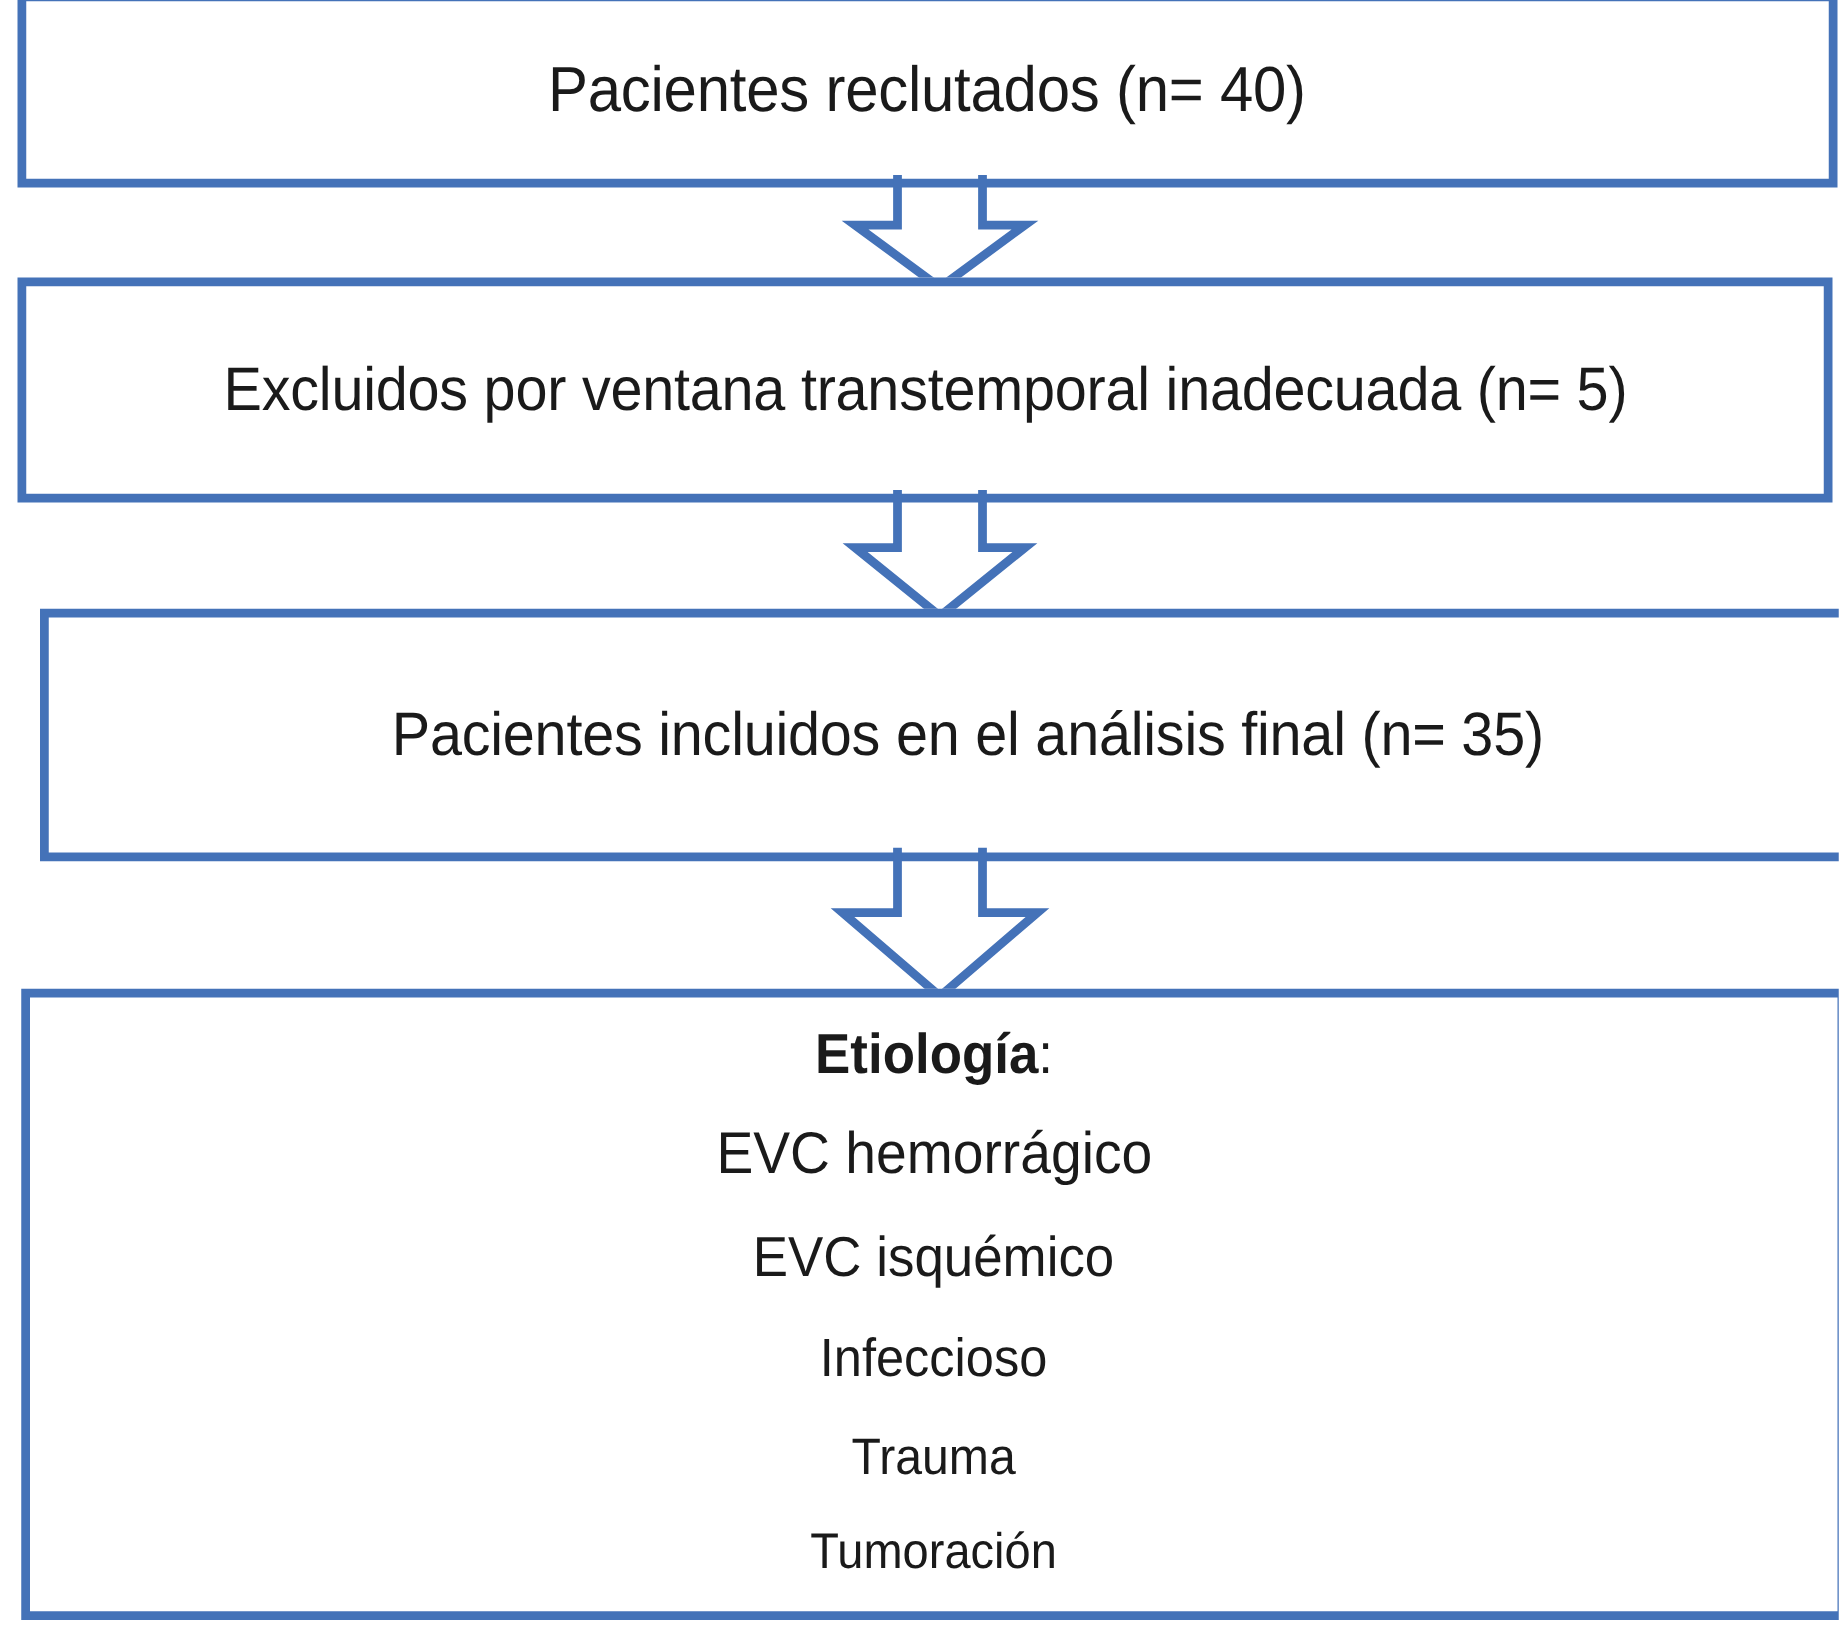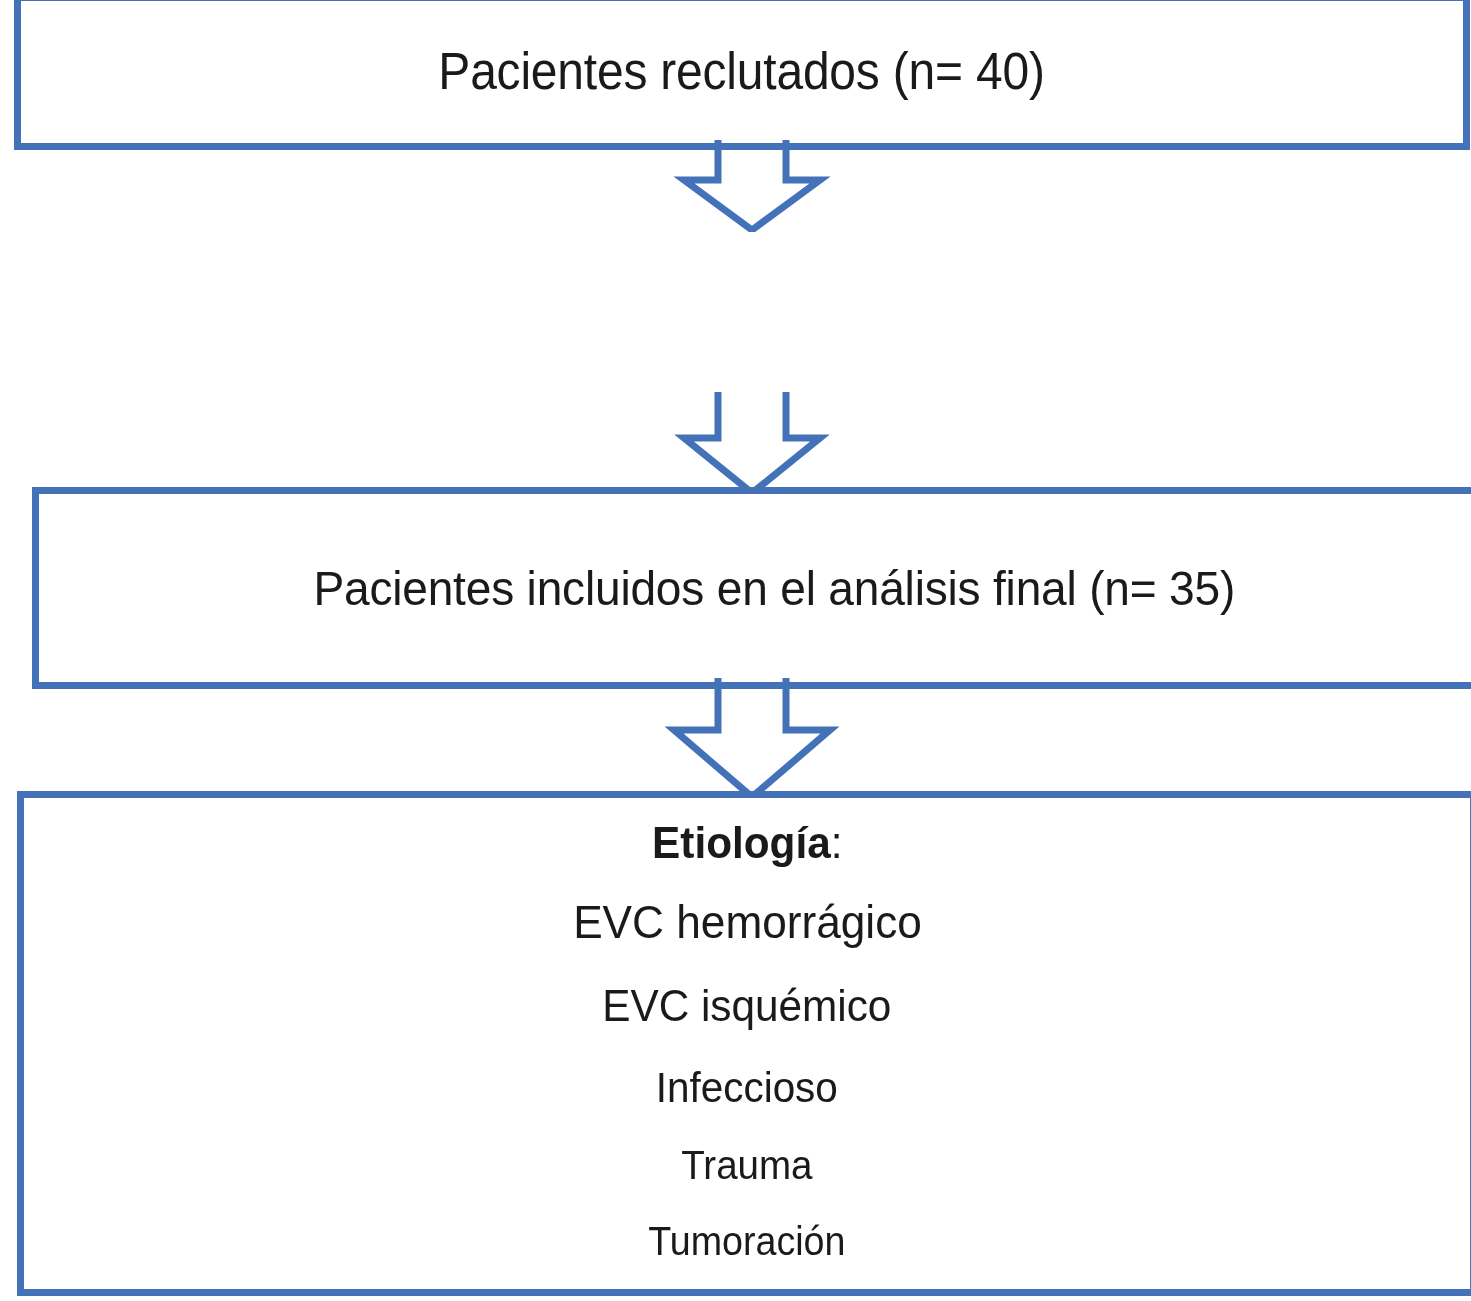--- a/index.html
+++ b/index.html
@@ -106,20 +106,23 @@
   <div class="box" id="box-1" style="--stroke: #4472B8;">
     <span class="box-text">Pacientes reclutados (n= 40)</span>
   </div>
 
   <div class="connector" id="connector-1">
     <svg viewBox="0 0 160 92" preserveAspectRatio="none" aria-hidden="true">
       <path d="M 46 0 L 46 40 L 12 40 L 80 90 L 148 40 L 114 40 L 114 0" fill="none" stroke="#4472B8" stroke-width="7" stroke-linejoin="miter" stroke-linecap="butt"></path>
     </svg>
   </div>
 
+  <div class="box" id="box-2" style="--stroke: #4472B8;">
+    <span class="box-text">Excluidos por ventana transtemporal inadecuada (n= 5)</span>
+  </div>
 
   <div class="connector" id="connector-2">
     <svg viewBox="0 0 160 104" preserveAspectRatio="none" aria-hidden="true">
       <path d="M 46 0 L 46 46 L 12 46 L 80 101 L 148 46 L 114 46 L 114 0" fill="none" stroke="#4472B8" stroke-width="7" stroke-linejoin="miter" stroke-linecap="butt"></path>
     </svg>
   </div>
 
   <div class="box" id="box-3" style="--stroke: #4472B8;">
     <span class="box-text">Pacientes incluidos en el análisis final (n= 35)</span>
   </div>

